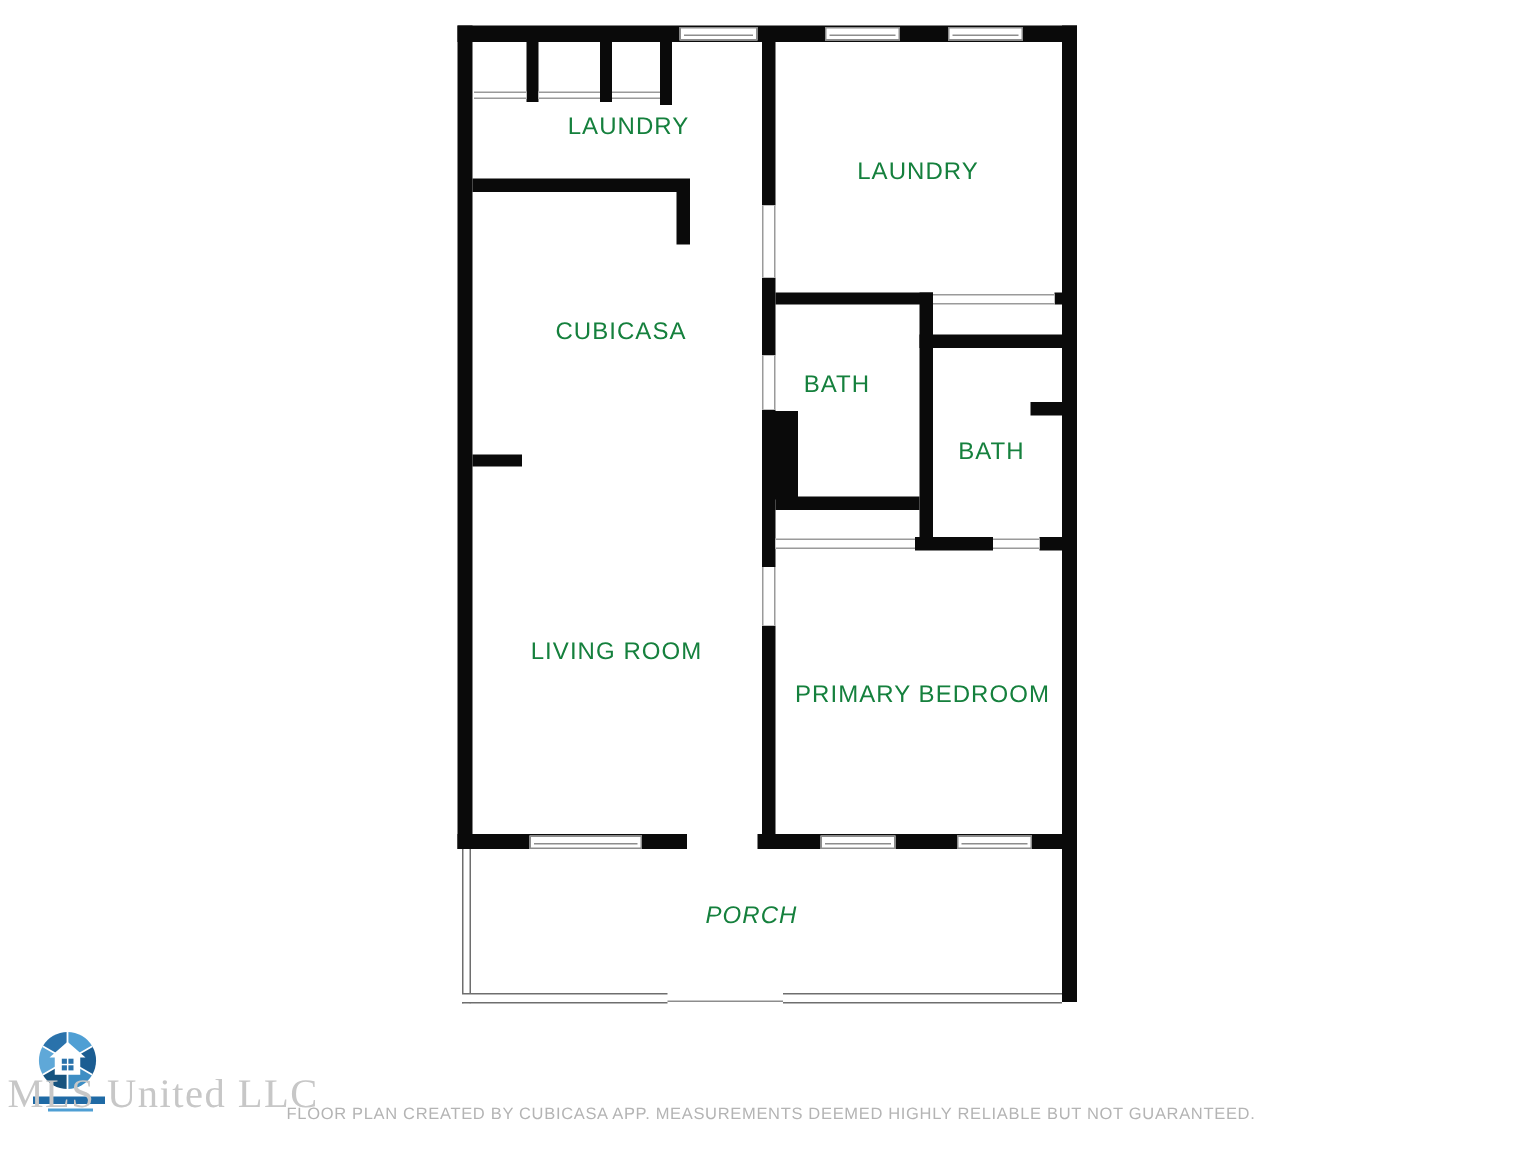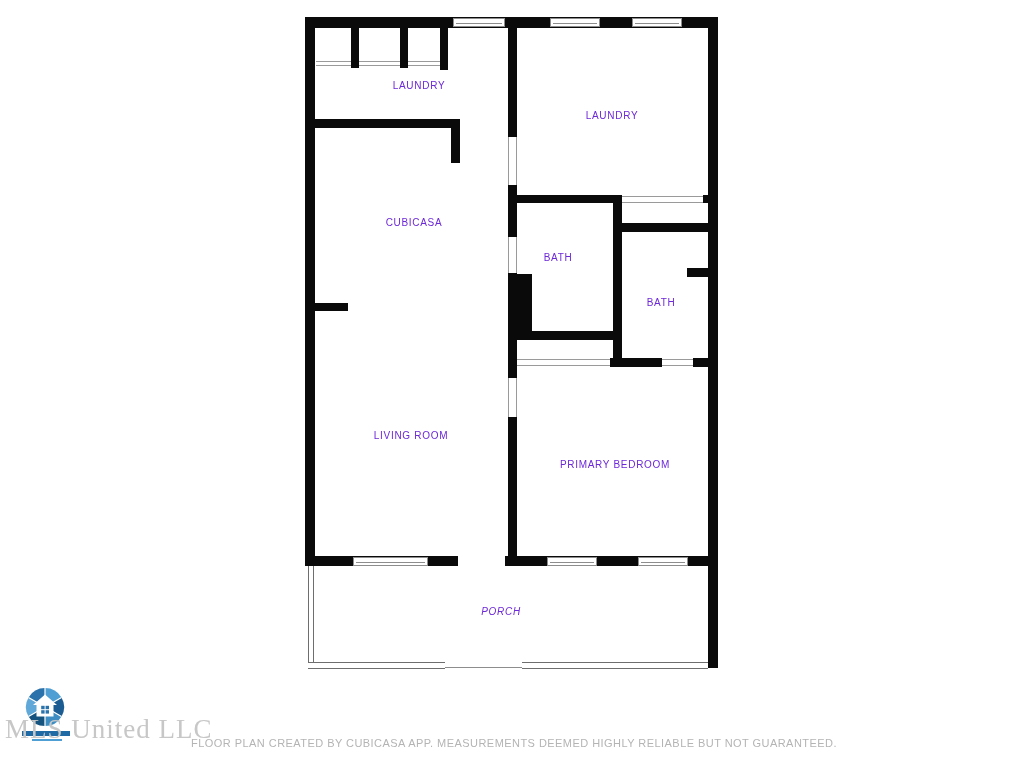--- a/index.html
+++ b/index.html
@@ -7,22 +7,22 @@
           font-family:"Liberation Sans",sans-serif;}
   
   .wall{position:absolute;background:#0a0a0a;z-index:1;}
   .window{position:absolute;background:#ffffff;border:1px solid #8d8d8d;box-sizing:border-box;z-index:3;}
   .window i{position:absolute;left:2px;right:2px;top:50%;height:1px;background:#8d8d8d;display:block;}
   .opening-v{position:absolute;background:#ffffff;border-left:1px solid #9a9a9a;border-right:1px solid #9a9a9a;box-sizing:border-box;z-index:2;}
   .opening-h{position:absolute;background:#ffffff;border-top:1px solid #9a9a9a;border-bottom:1px solid #9a9a9a;box-sizing:border-box;z-index:2;}
   .thinline{position:absolute;background:#8d8d8d;z-index:2;}
   .porch-v{position:absolute;background:#ffffff;border-left:1px solid #6e6e6e;border-right:1px solid #6e6e6e;box-sizing:border-box;z-index:1;}
   .porch-h{position:absolute;background:#ffffff;border-top:1px solid #6e6e6e;border-bottom:1px solid #6e6e6e;box-sizing:border-box;z-index:1;}
-  .room-label{position:absolute;transform:translate(-50%,-50%);font-size:10px;letter-spacing:.7px;
-              color:#6d28d9;white-space:nowrap;z-index:5;}
+  .room-label{position:absolute;transform:translate(-50%,-50%);font-size:16px;letter-spacing:.7px;
+              color:#15803d;white-space:nowrap;z-index:5;}
   
   .footer{position:absolute;left:514px;top:737px;transform:translateX(-50%);font-size:11px;
           letter-spacing:.45px;color:#b4b4b4;white-space:nowrap;z-index:5;}
   .logo{position:absolute;left:25px;top:687px;width:40px;height:40px;z-index:4;}
   .wordmark-bar{position:absolute;z-index:3;}
   .watermark{position:absolute;left:5px;top:714px;font-family:"Liberation Serif",serif;
              font-size:27px;color:#c7c7c7;letter-spacing:1px;white-space:nowrap;z-index:5;}
 </style>
 </head>
 <body>

